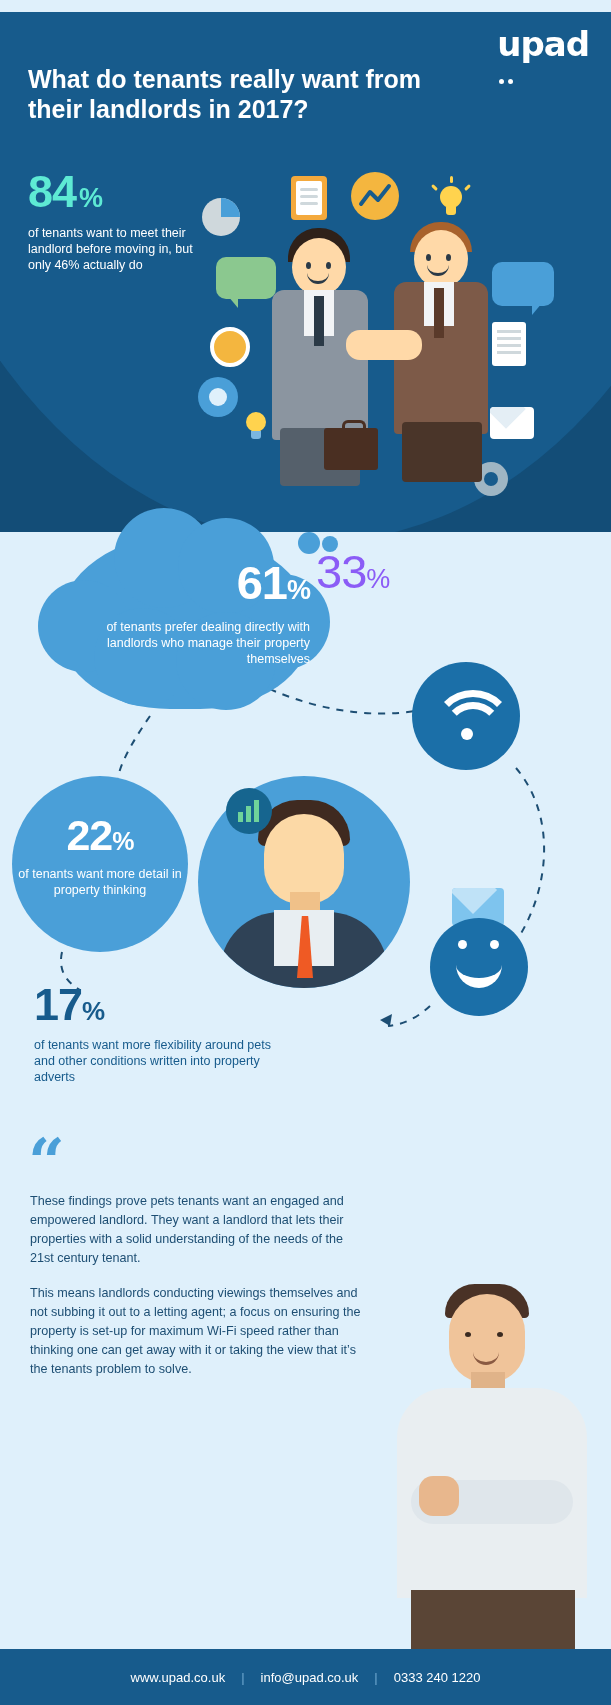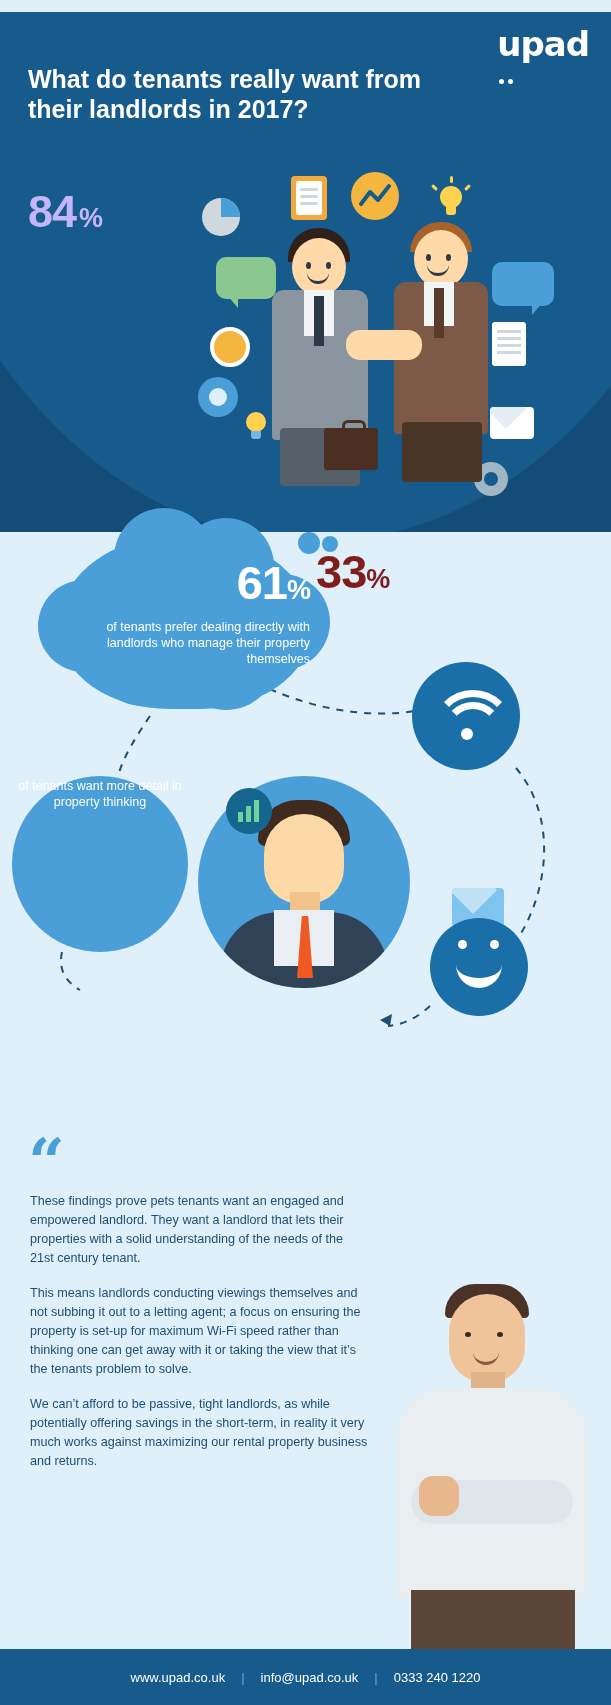--- a/index.html
+++ b/index.html
@@ -40,23 +40,22 @@
 
   .headline{
     position:absolute;left:28px;top:52px;width:430px;
     font-size:25px;line-height:30px;font-weight:bold;color:#ffffff;
   }
 
   .stat84{
     position:absolute;left:28px;top:157px;width:190px;
   }
   .big-num{
-    font-size:45px;line-height:46px;font-weight:bold;color:#c4b5fd;
+    font-size:45px;line-height:46px;font-weight:bold;color:#5eead4;
     letter-spacing:-1px;
-    margin-top:20px;
   }
   .big-num .pct{font-size:27px;font-weight:bold;margin-left:3px;}
   .stat84 .desc{
     margin-top:4px;font-size:12.5px;line-height:16px;color:#ffffff;font-weight:normal;
   }
 
   
   .illus{position:absolute;left:196px;top:150px;width:360px;height:360px;}
 
   .ic{position:absolute;}
@@ -133,21 +132,21 @@
   .cloud .l5{left:34px;top:74px;width:98px;height:98px;}
   .cloud .l6{left:116px;top:78px;width:100px;height:98px;}
   .cloud-dot1{position:absolute;left:298px;top:12px;width:22px;height:22px;background:#4a9fd8;border-radius:50%;}
   .cloud-dot2{position:absolute;left:322px;top:16px;width:16px;height:16px;background:#4a9fd8;border-radius:50%;}
   .cloud-text{position:absolute;left:60px;top:38px;width:250px;text-align:right;z-index:4;}
   .cloud-text .n{font-size:47px;font-weight:bold;color:#ffffff;letter-spacing:-1px;line-height:50px;}
   .cloud-text .n .pct{font-size:27px;}
   .cloud-text .d{margin-top:4px;font-size:12.5px;line-height:16px;color:#ffffff;}
 
   .stat33{position:absolute;left:316px;top:28px;width:268px;}
-  .stat33 .n{font-size:47px;font-weight:bold;color:#7f1d1d;letter-spacing:-1px;line-height:48px;}
+  .stat33 .n{font-size:47px;font-weight:normal;color:#8b5cf6;letter-spacing:-1px;line-height:48px;}
   .stat33 .n .pct{font-size:27px;}
   .stat33 .d{margin-top:4px;font-size:12.5px;line-height:16px;color:#175b8c;}
 
   .wifi-circle{
     position:absolute;left:412px;top:142px;width:108px;height:108px;border-radius:50%;
     background:#1b6fa8;
   }
   .wifi-arc{position:absolute;border:7px solid #fff;border-bottom-color:transparent;border-left-color:transparent;border-right-color:transparent;border-radius:50%;}
   .wifi-dot{position:absolute;left:49px;top:66px;width:12px;height:12px;background:#fff;border-radius:50%;}
 
@@ -240,20 +239,21 @@
         <span class="dots"><i></i><i></i></span>
       </span><span>upad</span>
     </div>
 
     <div class="headline">What do tenants really want from their landlords in 2017?</div>
 
     <div class="stat84">
       <div class="big-num">
         <span>84</span><span class="pct">%</span>
       </div>
+      <div class="desc">of tenants want to meet their landlord before moving in, but only 46% actually do</div>
     </div>
 
     <div class="illus">
       <div class="ic i-pie"></div>
 
       <div class="ic i-clip">
         <div class="paper"></div>
         <div class="ln" style="top:12px"></div>
         <div class="ln" style="top:19px"></div>
         <div class="ln" style="top:26px"></div>
@@ -358,20 +358,23 @@
       </div>
     </div>
 
     <div class="wifi-circle">
       <div class="wifi-arc" style="left:20px;top:28px;width:68px;height:68px;"></div>
       <div class="wifi-arc" style="left:31px;top:40px;width:46px;height:46px;"></div>
       <div class="wifi-dot"></div>
     </div>
 
     <div class="circ22">
+      <div class="n">
+        <span>22</span><span class="pct">%</span>
+      </div>
       <div class="d">of tenants want more detail in property thinking</div>
     </div>
 
     <div class="avatar-circle">
       <div class="ahair"></div>
       <div class="ahead"></div>
       <div class="aneck"></div>
       <div class="abody"></div>
       <div class="ashirt"></div>
       <div class="atie"></div>
@@ -384,28 +387,33 @@
     </div>
 
     <div class="badge-mail"></div>
 
     <div class="badge-smile">
       <div class="d1"></div>
         <div class="d2"></div>
         <div class="sm"></div>
     </div>
 
+    <div class="stat17">
+      <div class="n">
+        <span>17</span><span class="pct">%</span>
+      </div>
+      <div class="d">of tenants want more flexibility around pets and other conditions written into property adverts</div>
+    </div>
   </div>
 
   <div class="quote">
     <div class="qmark">“</div>
     <div class="qtext">
       <p>These findings prove pets tenants want an engaged and empowered landlord. They want a landlord that lets their properties with a solid understanding of the needs of the 21st century tenant.</p>
       <p>This means landlords conducting viewings themselves and not subbing it out to a letting agent; a focus on ensuring the property is set-up for maximum Wi-Fi speed rather than thinking one can get away with it or taking the view that it’s the tenants problem to solve.</p>
-      <p>We can’t afford to be passive, tight landlords, as while potentially offering savings in the short-term, in reality it very much works against maximizing our rental property business and returns.</p>
     </div>
 
     <div class="photo">
       <div class="ph-hair"></div>
       <div class="ph-head"></div>
       <div class="ph-eye" style="left:94px"></div>
       <div class="ph-eye" style="left:126px"></div>
       <div class="ph-smile"></div>
       <div class="ph-neck"></div>
       <div class="ph-shirt"></div>

